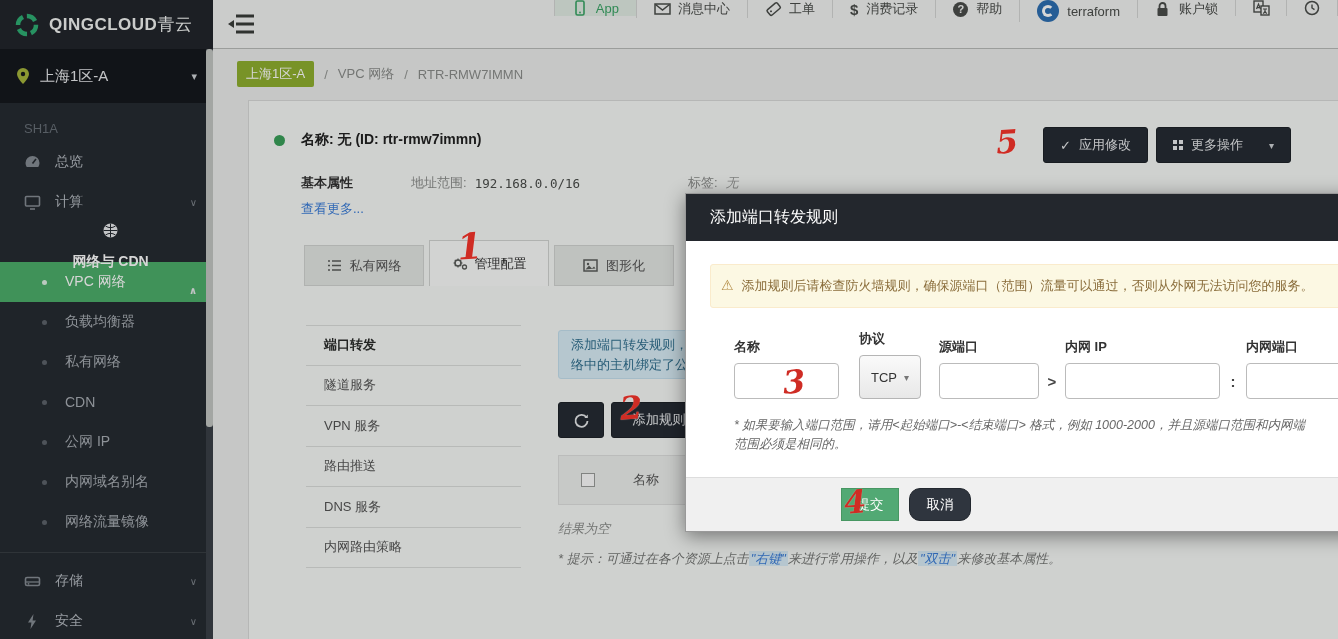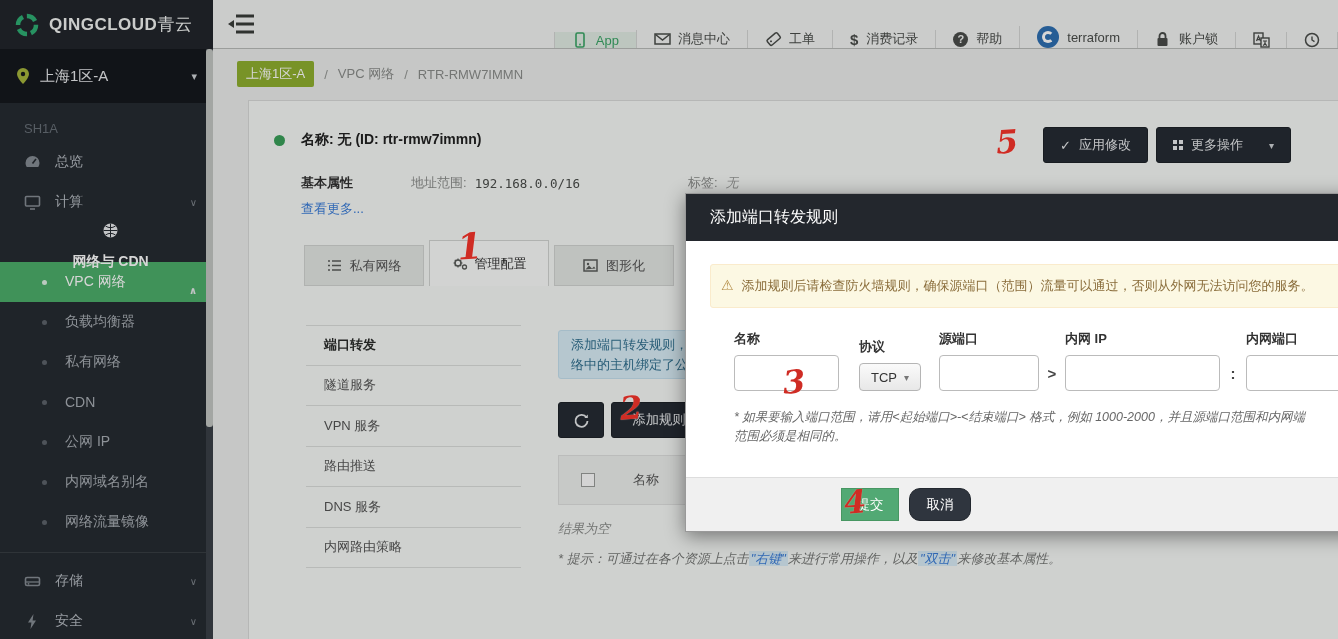--- a/index.html
+++ b/index.html
@@ -6,21 +6,21 @@
   html,body { width:1338px; height:639px; }
   body { font-family:"Liberation Sans","DejaVu Sans",sans-serif; font-size:13px; color:#333; }
   .screen { position:relative; width:1338px; height:639px; overflow:hidden; background:#000000;padding-left:32px; }
 
   
   .brand-area { position:absolute; left:0; top:0; width:213px; height:49px; background:#22262c; display:flex; align-items:center; padding-left:14px; gap:9px; z-index:2; }
   .brand-text { color:#f2f4f2; font-size:17px; font-weight:bold; letter-spacing:.5px; white-space:nowrap; }
   .brand-text .suffix { font-weight:normal; }
   .topbar { position:absolute; left:213px; top:0; right:0; height:49px; background:#f2f3f2; border-bottom:1px solid #b9bbb9; z-index:2; }
   .hamburger { position:absolute; left:15px; top:13px; width:26px; height:22px; cursor:pointer; }
-  .tb-menu { position:absolute; right:0; top:0; height:48px; display:flex; align-items:flex-end; }
+  .tb-menu { position:absolute; right:0; top:0; height:48px; display:flex; align-items:flex-start; }
   .tb-item { display:flex; align-items:center; gap:8px; padding:0 17px; border-left:1px solid #d4d6d4; color:#4a4d4a; cursor:pointer; white-space:nowrap; }
   .tb-item:last-child { border-right:1px solid #d4d6d4; }
   .tb-item.app { background:#e2ece4; color:#3aa566; }
   .tb-icon { width:16px; height:16px; flex:0 0 auto; }
   .q-circle { width:15px; height:15px; border-radius:50%; background:#4a4d4a; color:#f2f3f2; font-size:11px; font-weight:bold; display:flex; align-items:center; justify-content:center; }
   .tf-logo { width:22px; height:22px; border-radius:50%; background:#2e6fb2; display:flex; align-items:center; justify-content:center; }
   .tf-logo span { width:12px; height:12px; border:3px solid #fff; border-radius:50%; border-right-color:transparent; display:block; }
 
   
   .sidebar { position:absolute; left:0; top:49px; width:213px; bottom:0; background:#262b31; z-index:2; }
@@ -86,21 +86,21 @@
   .modal { position:absolute; left:685px; top:193px; width:700px; height:339px; background:#fff; z-index:10; box-shadow:0 4px 18px rgba(0,0,0,.45); border:1px solid #999; }
   .modal-header { height:47px; background:#23272d; display:flex; align-items:center; padding:0 24px; }
   .modal-title { color:#fff; font-size:16px; }
   .warn-box { margin:23px 24px 0 24px; background:#fcf8e3; border:1px solid #faebcc; border-radius:3px; color:#8a6d3b; padding:12px 10px; display:flex; gap:8px; align-items:flex-start; }
   .warn-box .w-ico { color:#b0883f; font-size:14px; line-height:16px; }
   .form-row { display:flex; align-items:flex-end; margin:22px 0 0 48px; gap:0; }
   .f-col { display:flex; flex-direction:column; gap:7px; }
   .f-col label { font-weight:bold; color:#333; }
   .f-input { height:36px; border:1px solid #bbb; border-radius:4px; background:#fff; font-size:13px; padding:0 8px; outline:none; }
   .f-sep { width:26px; text-align:center; font-weight:bold; color:#444; padding-bottom:9px; font-size:15px; }
-  .sel-btn { height:28px; width:62px; border:1px solid #b5b5b5; border-radius:4px; background:linear-gradient(#fafafa,#e8e8e8); display:flex; align-items:center; justify-content:center; gap:7px; color:#333; cursor:pointer; }
+  .sel-btn { height:44px; width:62px; border:1px solid #b5b5b5; border-radius:4px; background:linear-gradient(#fafafa,#e8e8e8); display:flex; align-items:center; justify-content:center; gap:7px; color:#333; cursor:pointer; }
   .sel-btn .caret { font-size:10px; color:#777; }
   .modal-note { margin:17px 24px 0 48px; font-style:italic; color:#666; font-size:12.5px; line-height:19px; white-space:nowrap; }
   .modal-footer { position:absolute; left:0; right:0; bottom:0; height:54px; background:#f0f0f0; border-top:1px solid #ddd; display:flex; align-items:center; }
   .submit-btn { margin-left:155px; width:58px; height:33px; background:#52a974; border:1px solid #479762; border-radius:0; color:#fff; font-size:13.5px; cursor:pointer; }
   .cancel-btn { margin-left:10px; width:62px; height:33px; background:#2f353e; border:1px solid #23282f; border-radius:11px; color:#fff; font-size:13.5px; cursor:pointer; }
 
   
   .anno { position:absolute; z-index:20; color:#cf2c24; font-family:"DejaVu Serif",serif; font-style:italic; font-weight:bold; font-size:32px; line-height:1; transform:rotate(-4deg); text-shadow:0 0 1px rgba(255,255,255,.5); }
   svg { display:block; }
 </style>

